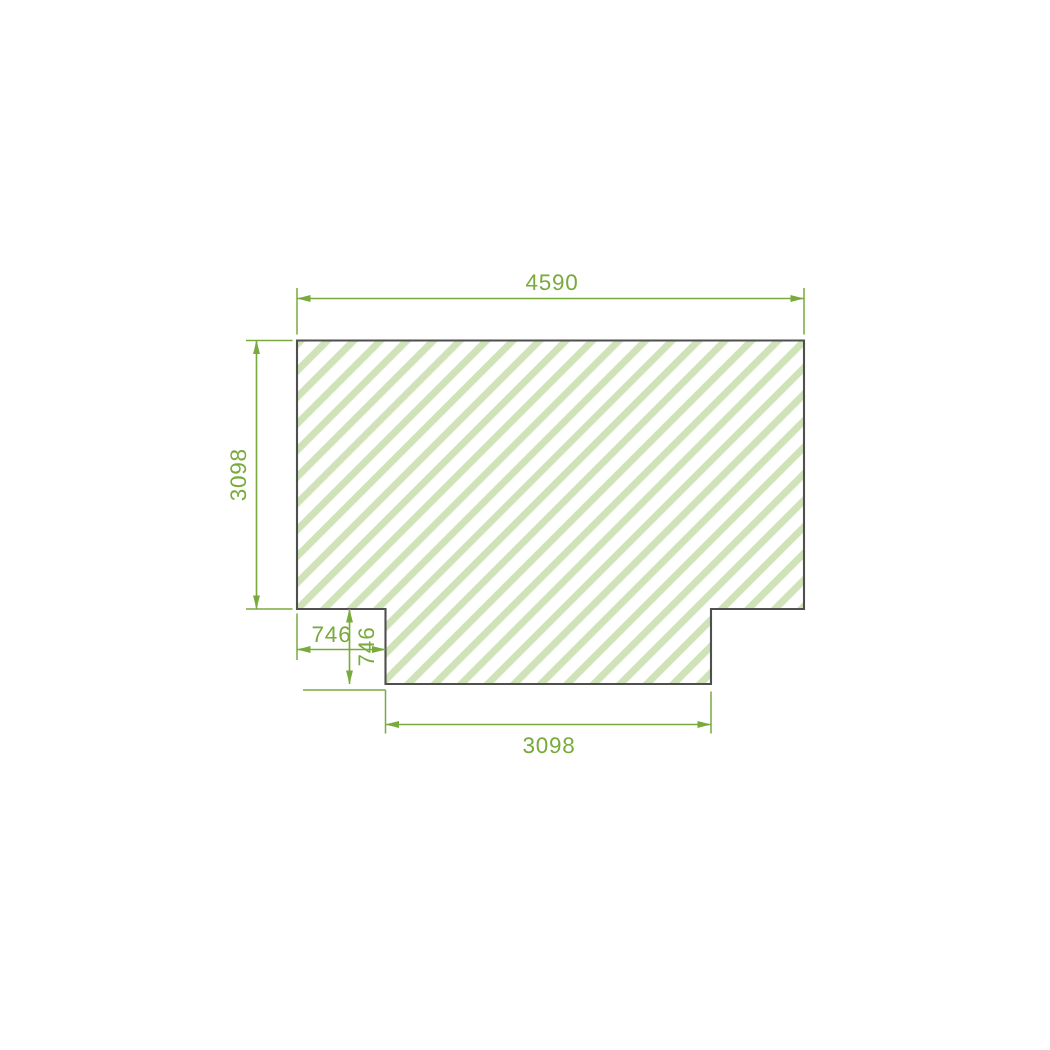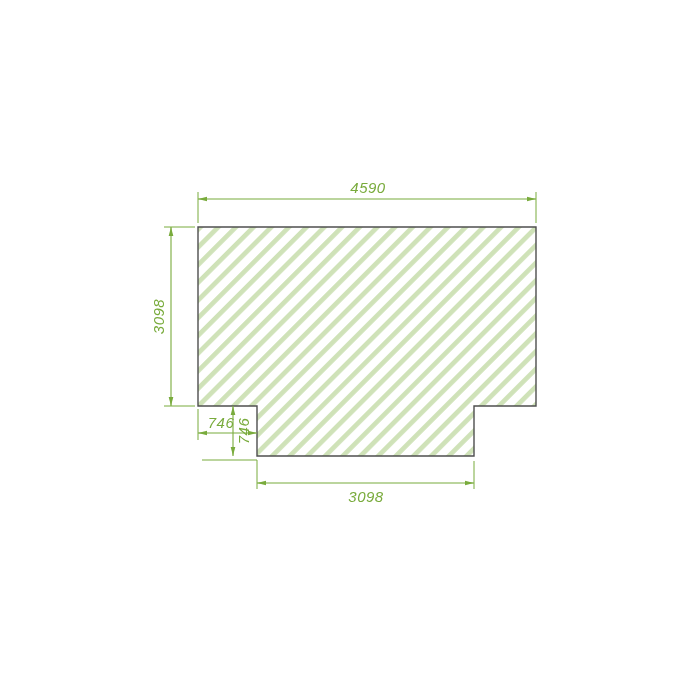--- a/index.html
+++ b/index.html
@@ -7,21 +7,20 @@
     padding: 0;
     background: #ffffff;
     font-family: "Liberation Sans", sans-serif;
   }
   .canvas {
     position: relative;
     width: 700px;
     height: 556px;
     background: #ffffff;
     overflow: hidden;
-    font-style: italic;
   }
   svg { display: block; }
   .outline-shape {
     fill: url(#hatchPattern);
     stroke: #4f4f4f;
     stroke-width: 1.4;
     stroke-linejoin: miter;
   }
   .dim line {
     stroke: #79ab3c;

